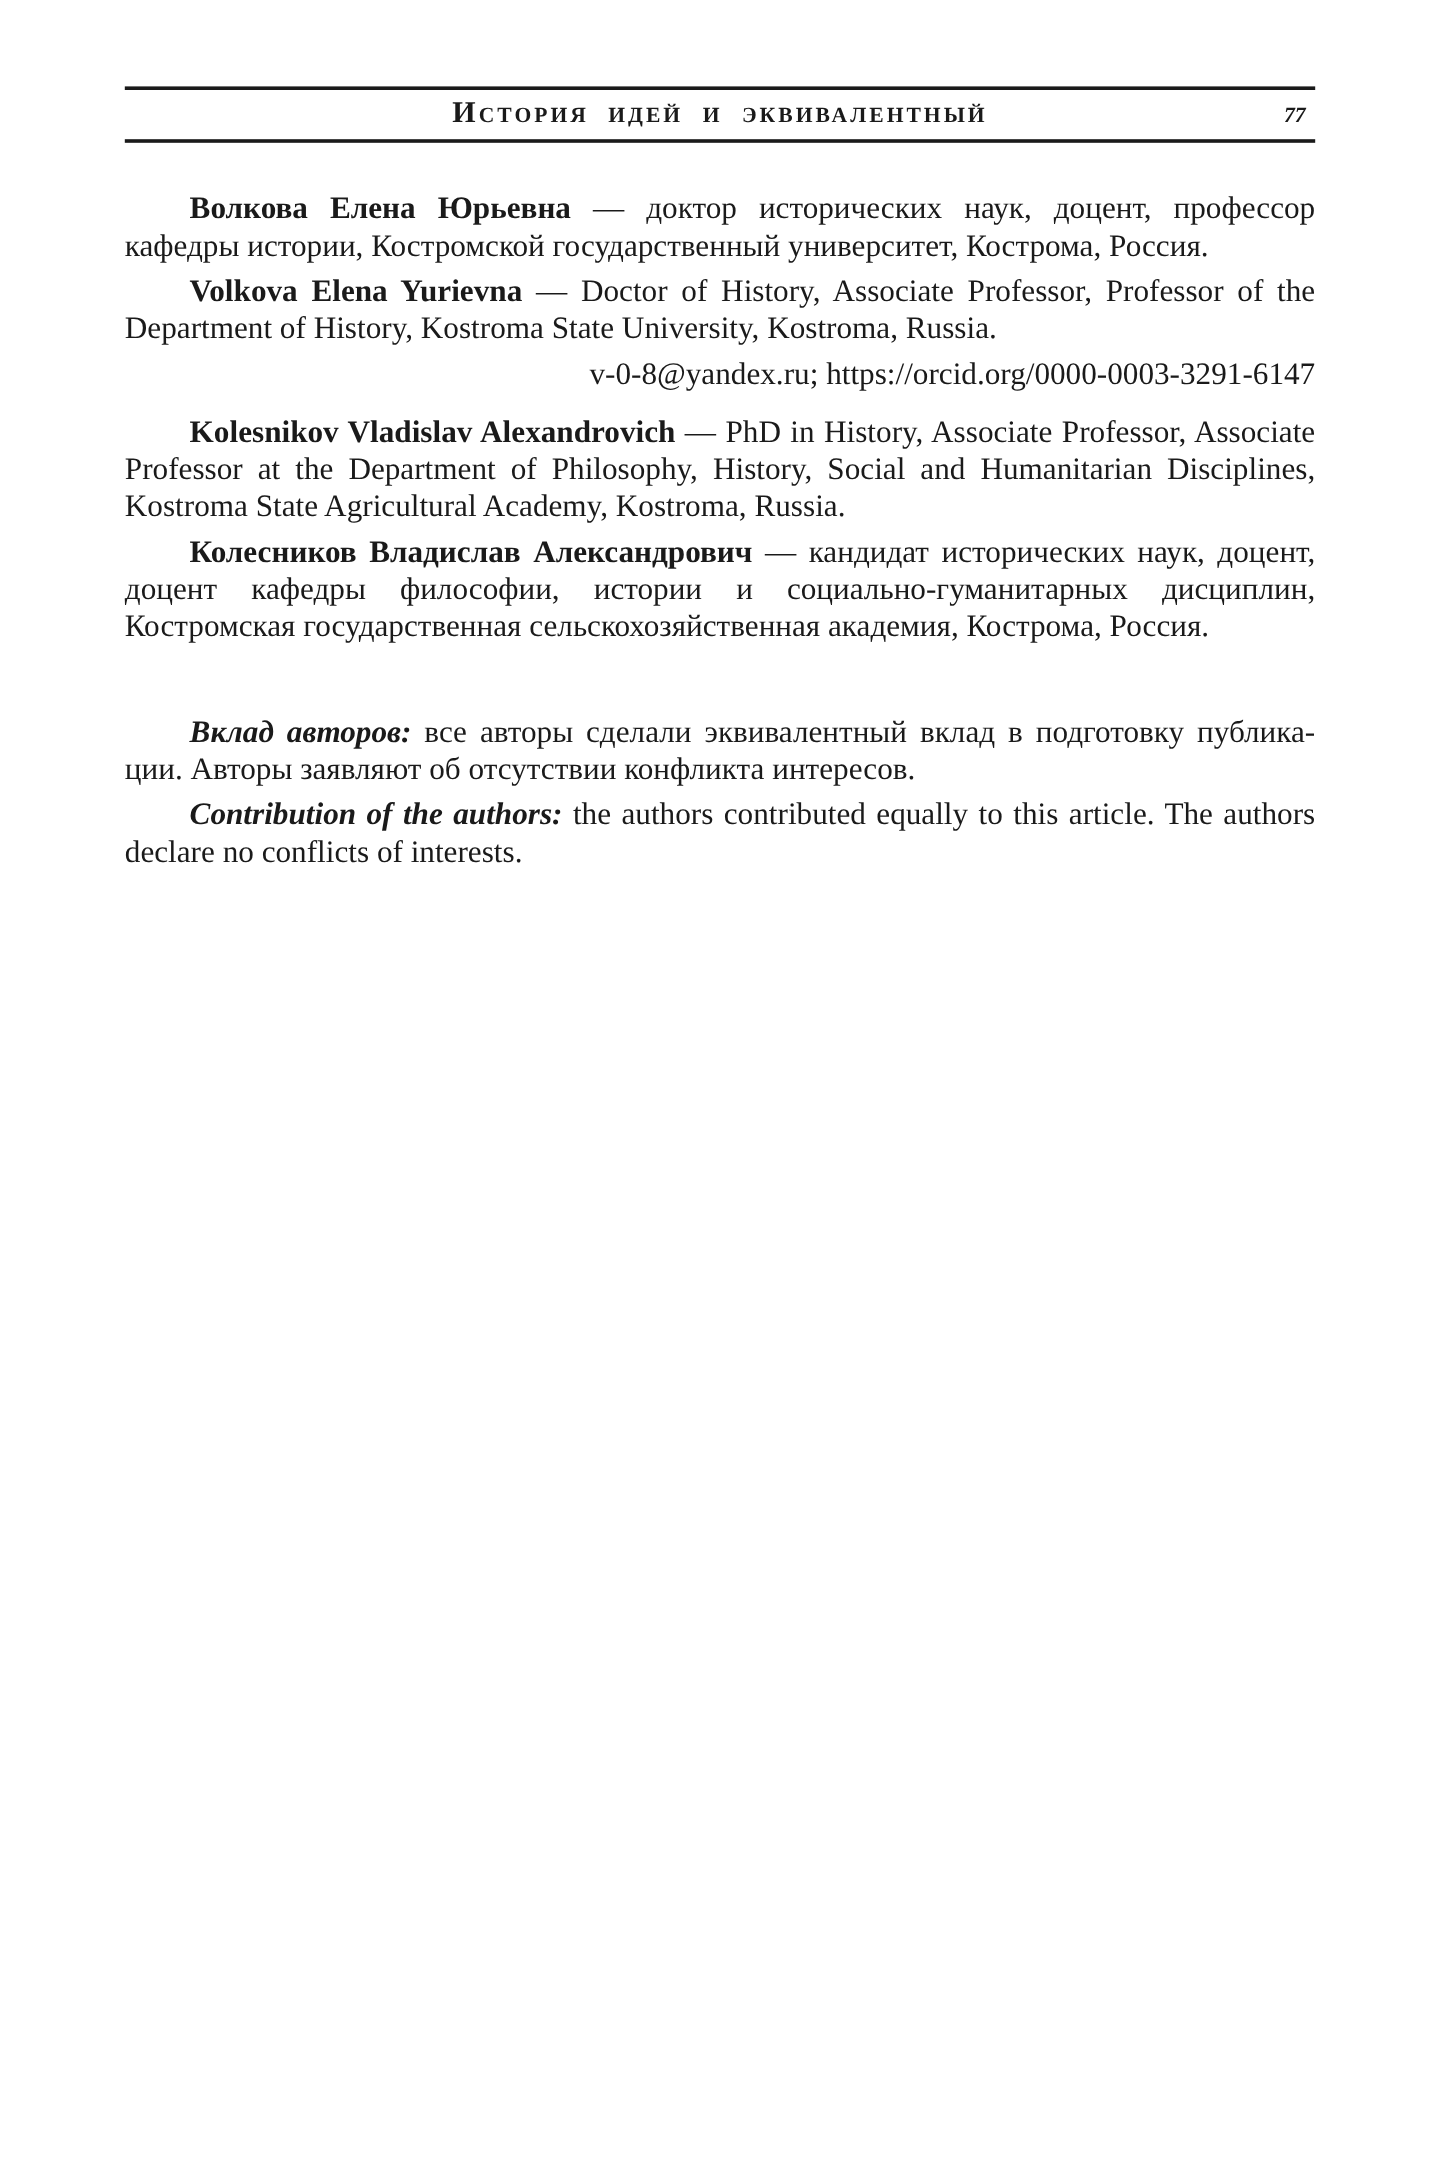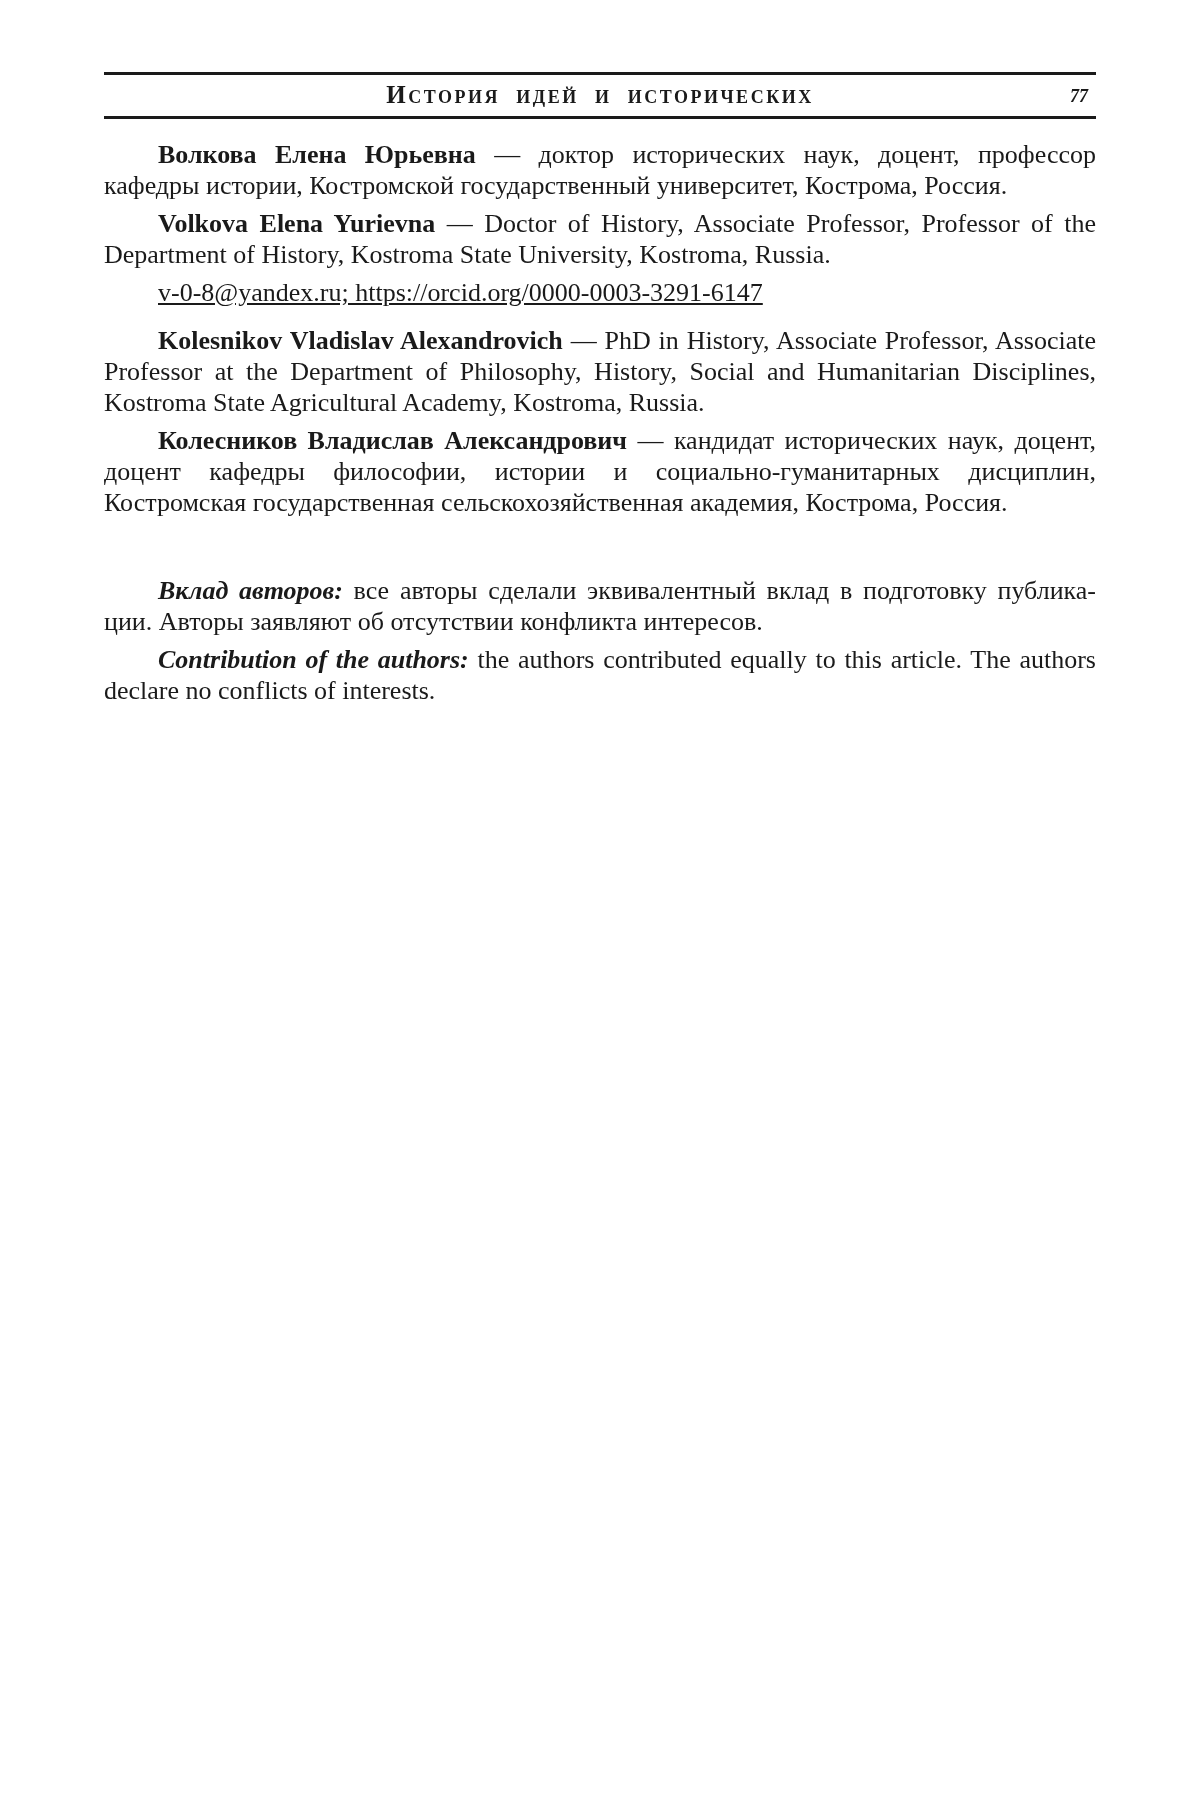--- a/index.html
+++ b/index.html
@@ -43,34 +43,33 @@
     right: 8px;
     top: 50%;
     transform: translateY(-50%);
     font-size: 18px;
     font-weight: 700;
     font-style: italic;
     line-height: 30px;
   }
   
   .body-text {
-    margin-top: 20px;
+    margin-top: 39px;
   }
   p.para {
     margin: 0 0 7px 0;
     font-size: 26px;
     line-height: 31px;
     text-align: justify;
     text-indent: 54px;
     hyphens: manual;
   }
   p.para.contact {
-    text-align: left;
+    text-align: right;
     margin-bottom: 7px;
-    text-decoration: underline;
   }
   .lead {
     font-weight: 700;
   }
   .lead-italic {
     font-weight: 700;
     font-style: italic;
   }
   .author-block + .author-block {
     margin-top: 17px;
@@ -78,21 +77,21 @@
   .contribution {
     margin-top: 57px;
   }
 </style>
 </head>
 <body>
 
 <div class="page">
 
   <header class="running-head">
-    <div class="rh-title">История идей и исторических</div>
+    <div class="rh-title">История идей и эквивалентный</div>
     <div class="rh-folio">77</div>
   </header>
 
   <main class="body-text">
 
     <section class="author-block">
       <p class="para"><b class="lead">Волкова Елена Юрьевна</b><span> — доктор исторических наук, доцент, профес­сор кафедры истории, Костромской государственный университет, Кострома, Россия.</span></p>
       <p class="para"><b class="lead">Volkova Elena Yurievna</b><span> — Doctor of History, Associate Professor, Professor of the Department of History, Kostroma State University, Kostroma, Russia.</span></p>
       <p class="para contact"><span>v-0-8@yandex.ru; https://orcid.org/0000-0003-3291-6147</span></p>
     </section>

